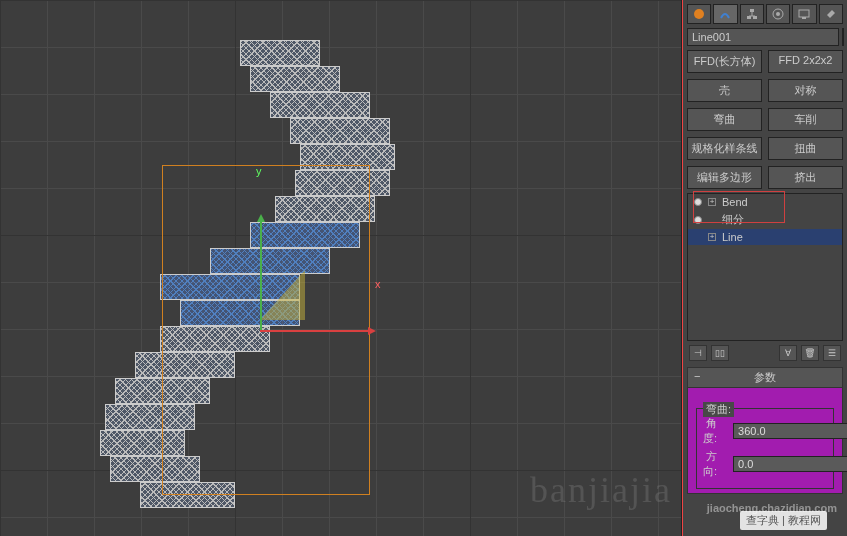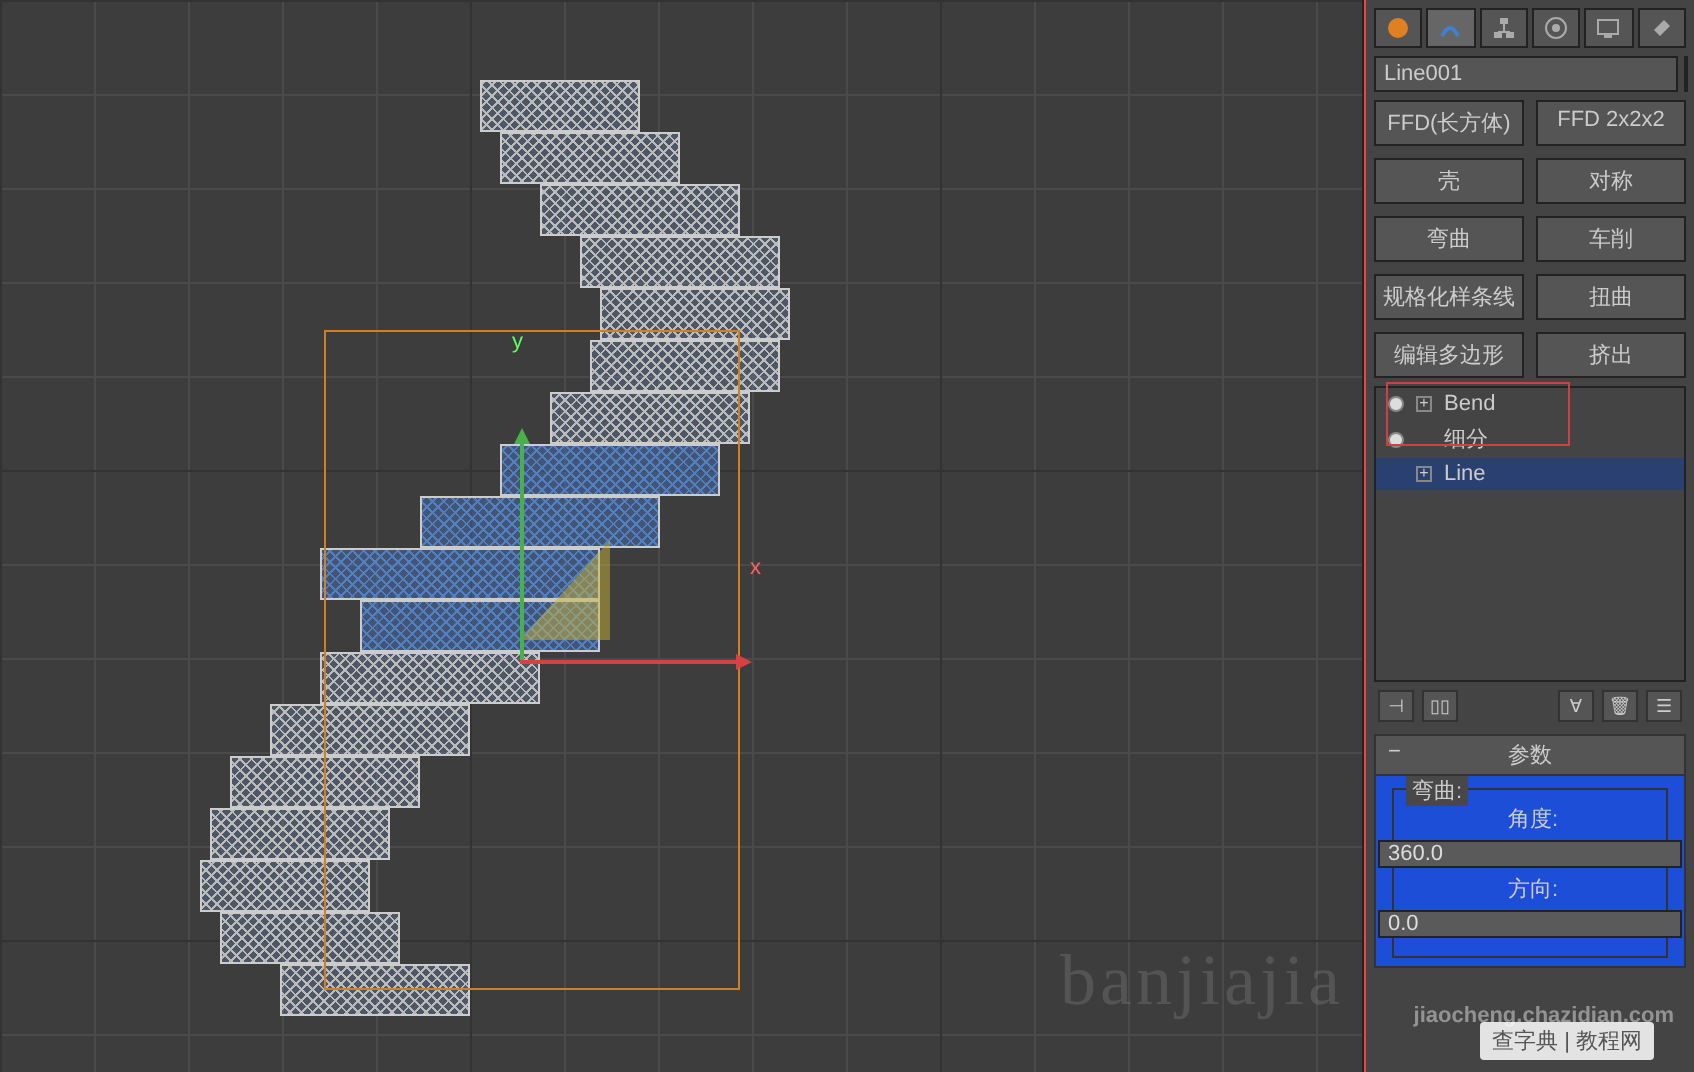--- a/index.html
+++ b/index.html
@@ -49,27 +49,27 @@
 .modbtn { background:#555; border:1px solid #222; color:#ccc; font-size:11px; padding:3px 2px; text-align:center; cursor:pointer; }
 .stack { background:#444; border:1px solid #222; height:148px; margin-bottom:4px; position:relative; }
 .stackrow { display:flex; align-items:center; gap:6px; padding:2px 6px; color:#ccc; }
 .stackrow.sel { background:#2a4070; }
 .bulb { width:8px; height:8px; border-radius:50%; background:#ddd; border:1px solid #888; flex-shrink:0; }
 .plus { width:8px; height:8px; border:1px solid #888; font-size:8px; line-height:6px; text-align:center; flex-shrink:0; }
 .highlight { position:absolute; left:5px; top:-3px; width:92px; height:32px; border:1px solid #d04040; pointer-events:none; }
 .stackctl { display:flex; gap:4px; margin-bottom:6px; justify-content:space-between; padding:0 2px; }
 .sc-btn { width:18px; height:16px; background:#555; border:1px solid #333; display:flex; align-items:center; justify-content:center; font-size:9px; }
 
-.rollout { border:1px solid #333; background:#1d4ed8; margin-bottom:3px; }
+.rollout { border:1px solid #333; background:#a21caf; margin-bottom:3px; }
 .rollhdr { background:#555; border-bottom:1px solid #333; padding:2px; text-align:center; color:#ccc; position:relative; }
 .rollhdr::before { content:'−'; position:absolute; left:6px; }
 .rollbody { padding:4px 8px; }
-.grp { border:1px solid #333; padding:4px 6px 6px; margin-top:2px; position:relative; }
+.grp { border:1px solid #333; padding:4px 6px 6px; margin-top:16px; position:relative; }
 .grp-lbl { position:absolute; top:-7px; left:6px; background:#484848; padding:0 3px; font-size:11px; }
-.fld { display:flex; align-items:center; gap:3px; margin:3px 0;flex-direction:column; }
+.fld { display:flex; align-items:center; gap:16px; margin:3px 0; }
 .fld label { width:28px; text-align:right; color:#ccc; }
 .spinner { flex:1; display:flex; background:#5a5a5a; border:1px solid #222; height:16px; }
 .spinner input { flex:1; background:transparent; border:none; color:#ddd; font-size:11px; padding:0 4px; }
 
 .watermark { position:absolute; right:20px; bottom:6px; background:rgba(255,255,255,0.85); padding:2px 6px; font-size:11px; color:#555; border-radius:2px; z-index:10;margin-top:44px; }
 .wm2 { position:absolute; left:530px; bottom:25px; font-size:36px; color:rgba(140,140,140,0.3); font-family:Liberation Serif, serif; letter-spacing:2px; }
 .wm3 { position:absolute; right:10px; bottom:22px; font-size:11px; color:rgba(200,200,200,0.6);font-weight:bold; }
 </style>
 </head>
 <body>

